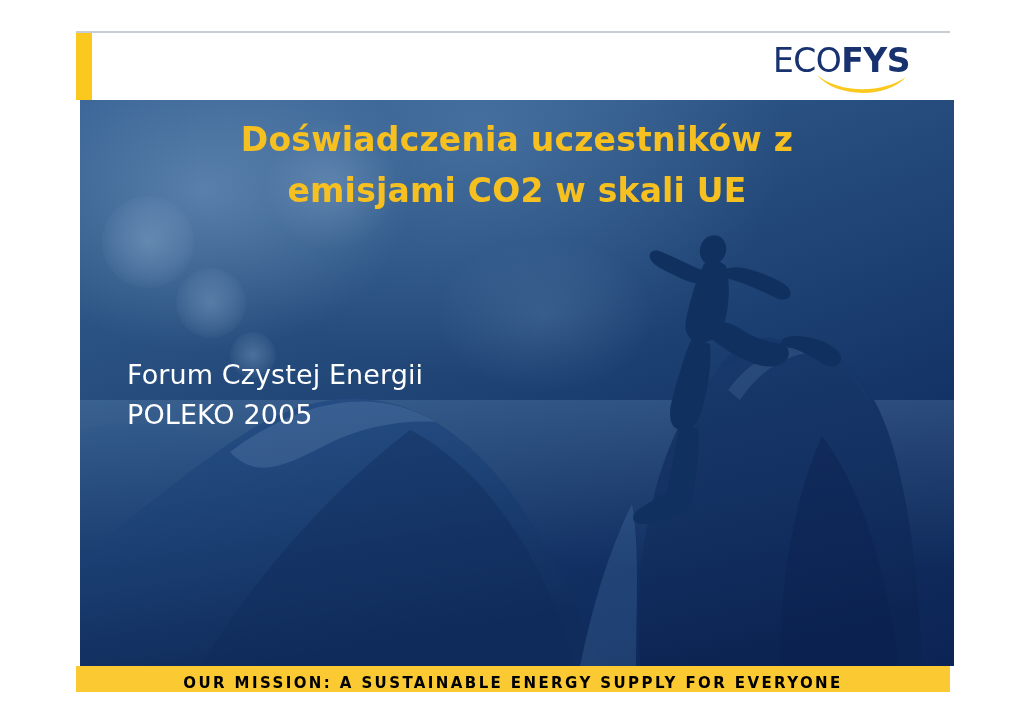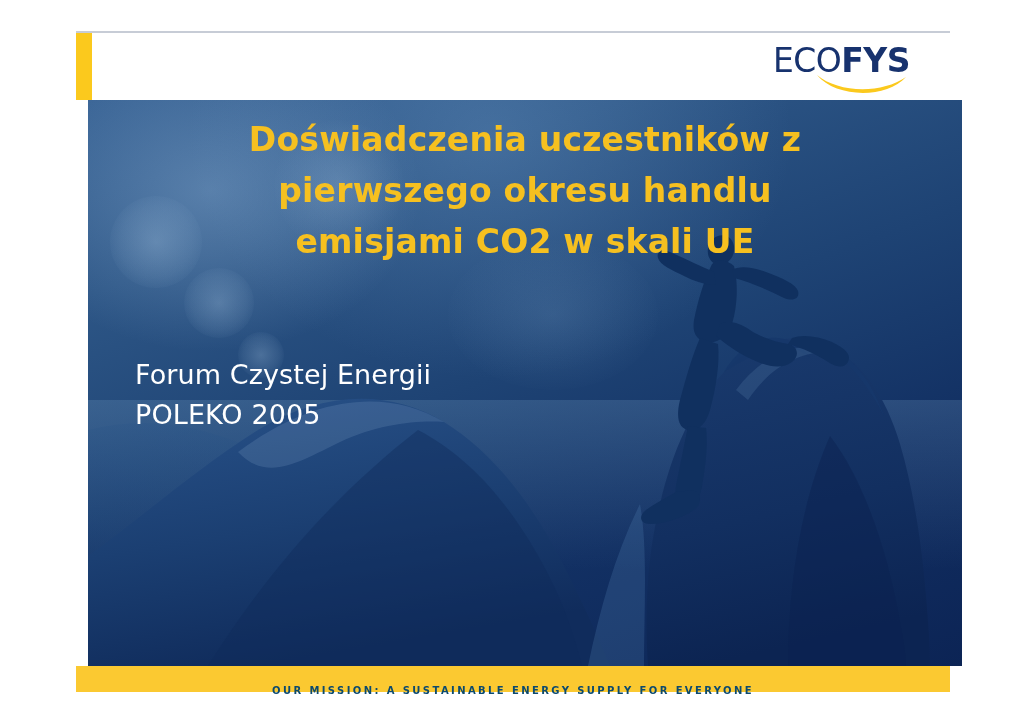--- a/index.html
+++ b/index.html
@@ -80,21 +80,21 @@
     top: 30px;
     width: 92px;
     height: 20px;
     overflow: hidden;
   }
   .logo-swoosh svg { display: block; }
 
   
   .slide-body {
     position: absolute;
-    left: 88px;
+    left: 80px;
     top: 100px;
     width: 874px;
     height: 566px;
     overflow: hidden;
     background:
       radial-gradient(ellipse 300px 230px at 14% 16%, rgba(150,185,220,0.40) 0%, rgba(150,185,220,0.0) 70%),
       radial-gradient(ellipse 420px 340px at 46% 6%, rgba(120,165,210,0.30) 0%, rgba(120,165,210,0.0) 72%),
       linear-gradient(160deg, #356092 0%, #2d5686 22%, #1e4374 48%, #123063 72%, #0c2455 100%);
   }
 
@@ -175,29 +175,29 @@
   .slide-footer {
     position: absolute;
     left: 76px;
     top: 666px;
     width: 874px;
     height: 26px;
     background: #fbc931;
   }
   .footer-text {
     position: absolute;
-    left: 0; top: 12px;
+    left: 0; top: 4px;
     width: 874px;
     height: 26px;
     line-height: 26px;
     text-align: center;
-    color: #0c4a6e;
+    color: #000000;
     font-family: "DejaVu Sans", "Liberation Sans", sans-serif;
     font-weight: 700;
-    font-size: 10px;
+    font-size: 15px;
     letter-spacing: 2.4px;
     white-space: nowrap;
   }
 </style>
 </head>
 <body>
 
 <div class="page">
 
   <div class="slide-top-rule"></div>
@@ -307,21 +307,20 @@
     <span class="flare flare-a"></span>
     <span class="flare flare-b"></span>
     <span class="flare flare-c"></span>
     <span class="flare flare-d"></span>
     <span class="flare flare-e"></span>
 
     <div class="slide-content">
 
       <div class="slide-title">
         <span class="tline">Doświadczenia uczestników z</span>
-        <span class="tline">pierwszego okresu handlu</span>
         <span class="tline">emisjami CO2 w skali UE</span>
       </div>
 
       <div class="subtitle-block">
         <span class="sline">Forum Czystej Energii</span>
         <span class="sline">POLEKO 2005</span>
       </div>
 
       <div class="details-block">
       </div>

